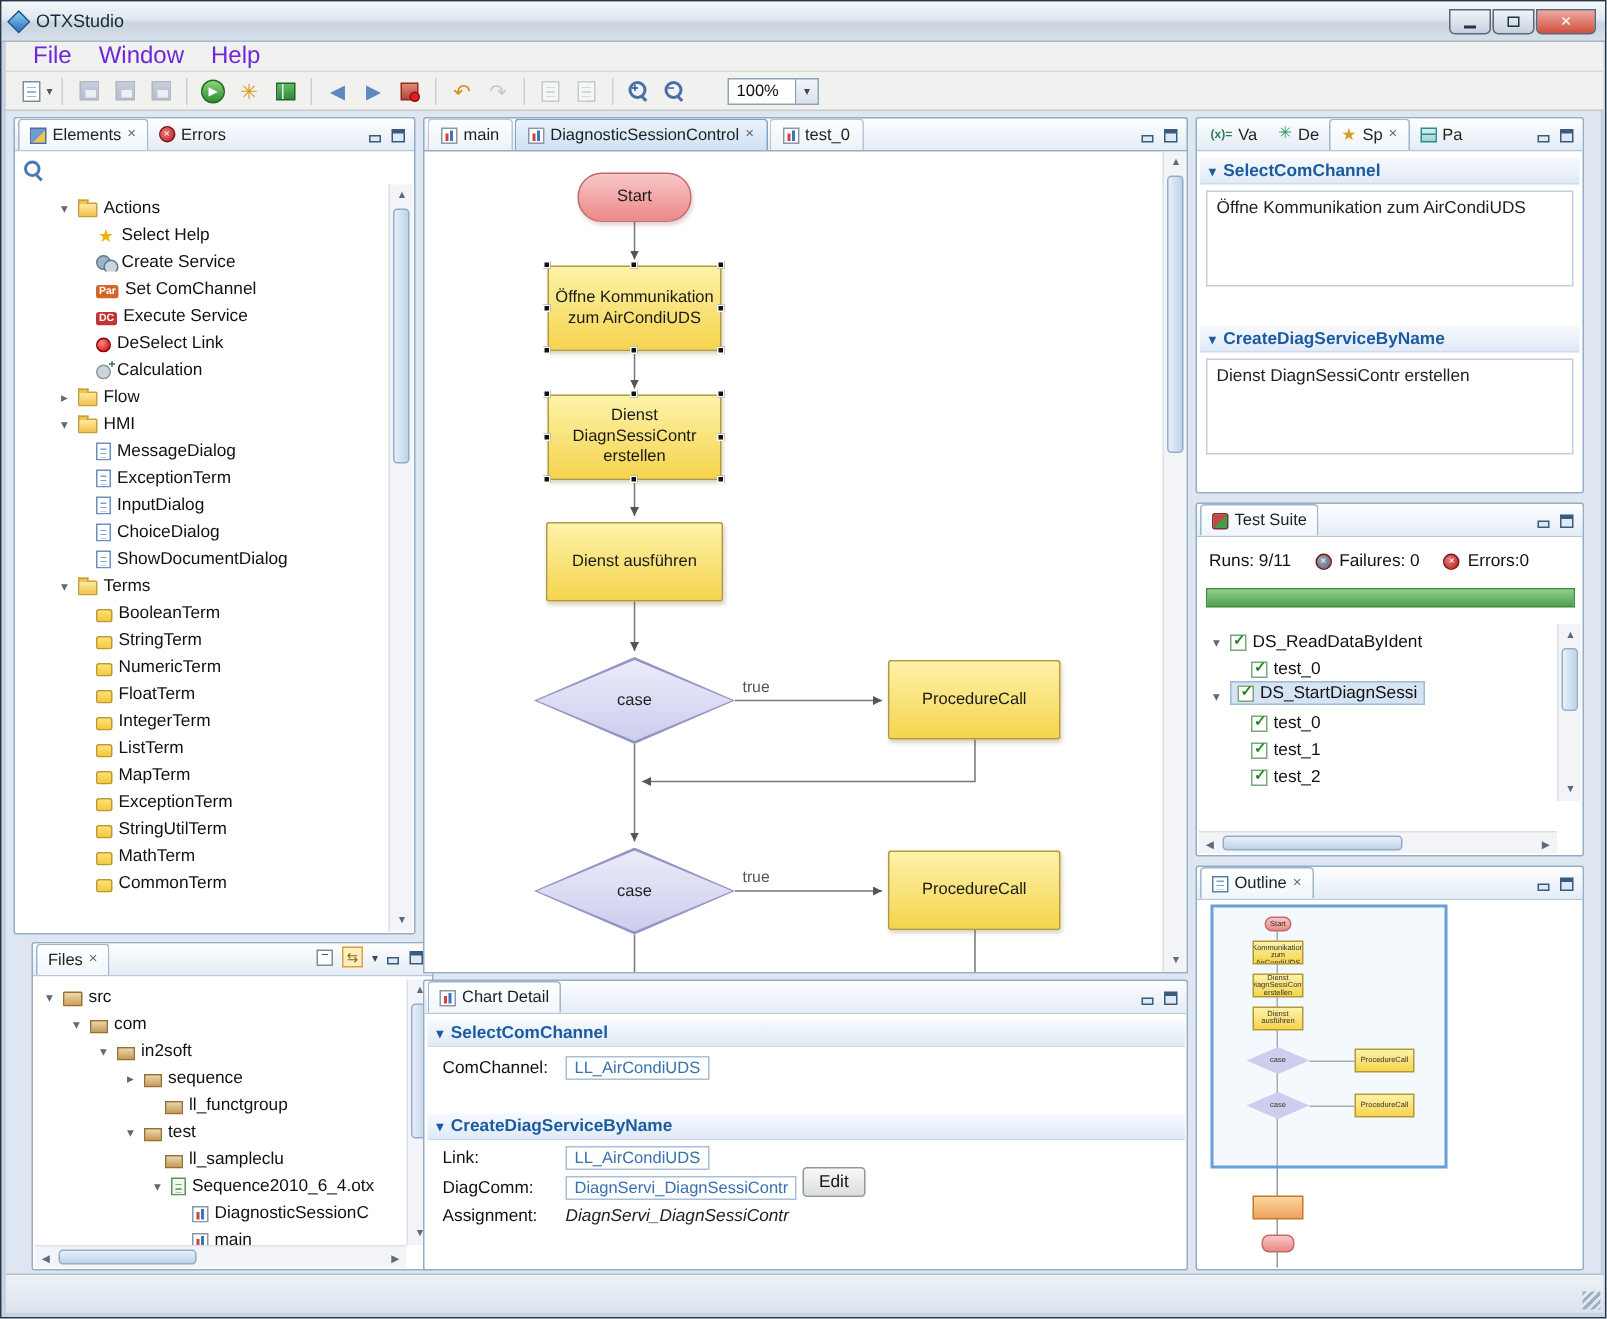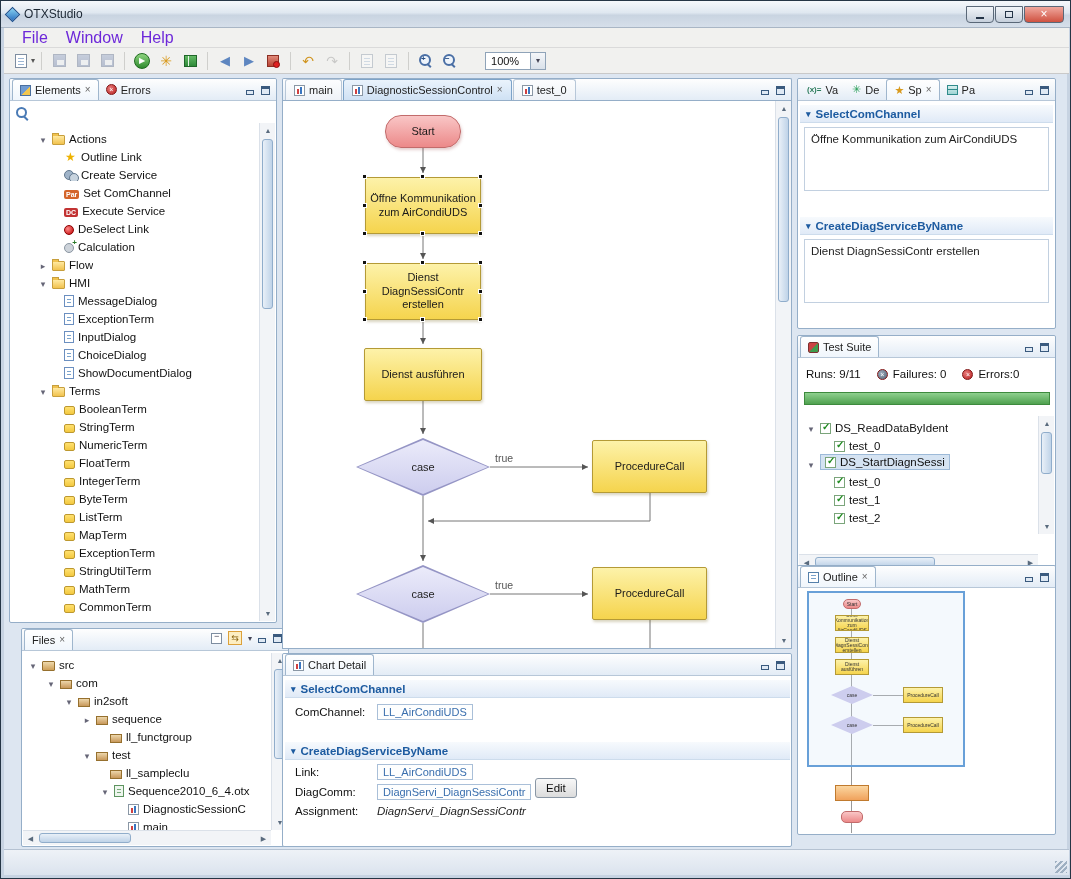--- a/index.html
+++ b/index.html
@@ -291,21 +291,21 @@
       <span class="i-search"></span>
     </div>
     <div class="abs" style="left:2px;top:48px;width:246px;height:492px;overflow:hidden">
       <div class="trow" style="padding-left:26px">
           <span class="arr arr-o"></span>
           <span class="i-folder"></span>
           <span class="tlabel">Actions</span>
         </div>
       <div class="trow" style="padding-left:52px">
           <span class="i-star">★</span>
-          <span class="tlabel">Outline Link</span>
+          <span class="tlabel">Select Help</span>
         </div>
       <div class="trow" style="padding-left:52px">
           <span class="i-gears"></span>
           <span class="tlabel">Create Service</span>
         </div>
       <div class="trow" style="padding-left:52px">
           <span class="i-badge par">Par</span>
           <span class="tlabel">Set ComChannel</span>
         </div>
       <div class="trow" style="padding-left:52px">
@@ -367,24 +367,20 @@
           <span class="i-term"></span>
           <span class="tlabel">NumericTerm</span>
         </div>
       <div class="trow" style="padding-left:52px">
           <span class="i-term"></span>
           <span class="tlabel">FloatTerm</span>
         </div>
       <div class="trow" style="padding-left:52px">
           <span class="i-term"></span>
           <span class="tlabel">IntegerTerm</span>
-        </div>
-      <div class="trow" style="padding-left:52px">
-          <span class="i-term"></span>
-          <span class="tlabel">ByteTerm</span>
         </div>
       <div class="trow" style="padding-left:52px">
           <span class="i-term"></span>
           <span class="tlabel">ListTerm</span>
         </div>
       <div class="trow" style="padding-left:52px">
           <span class="i-term"></span>
           <span class="tlabel">MapTerm</span>
         </div>
       <div class="trow" style="padding-left:52px">
@@ -713,21 +709,21 @@
       <span class="thv" style="top:16px;height:42px"></span>
       <span class="sbtn" style="bottom:0">▼</span>
     </div>
     <div class="sbh" style="left:1px;right:17px;bottom:1px">
       <span class="sbtn" style="left:0;width:15px">◀</span>
       <span class="thh" style="left:16px;width:120px"></span>
       <span class="sbtn" style="right:0;width:15px">▶</span>
     </div>
   </div>
 
-  <div class="panel" style="left:796px;top:564px;width:259px;height:270px">
+  <div class="panel" style="left:796px;top:576px;width:259px;height:270px">
     <div class="ptabs">
       <span class="ptab on">
         <span class="i-outline"></span>
         <span>Outline</span>
         <span class="xclose">×</span>
       </span>
       <span class="pctl">
         <span class="ic-min"></span>
         <span class="ic-max"></span>
       </span>

